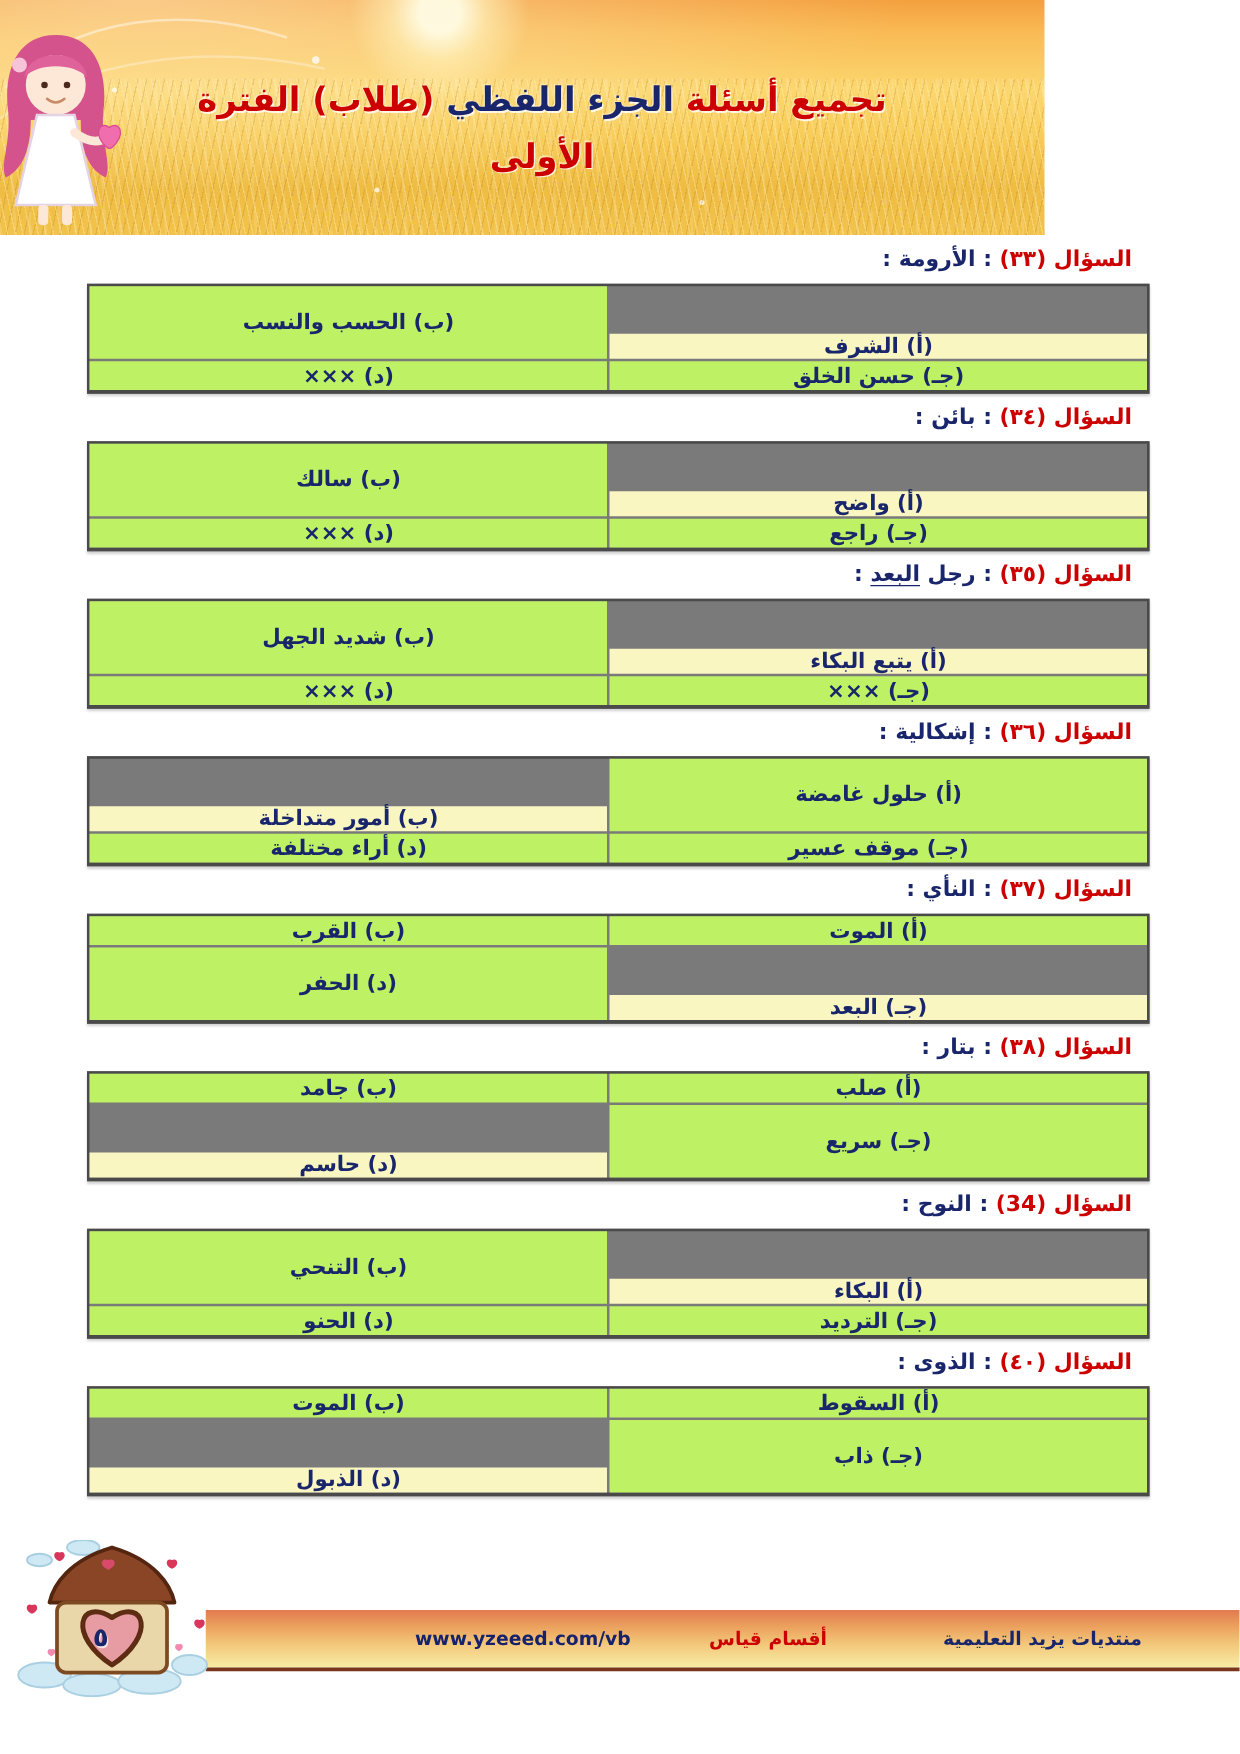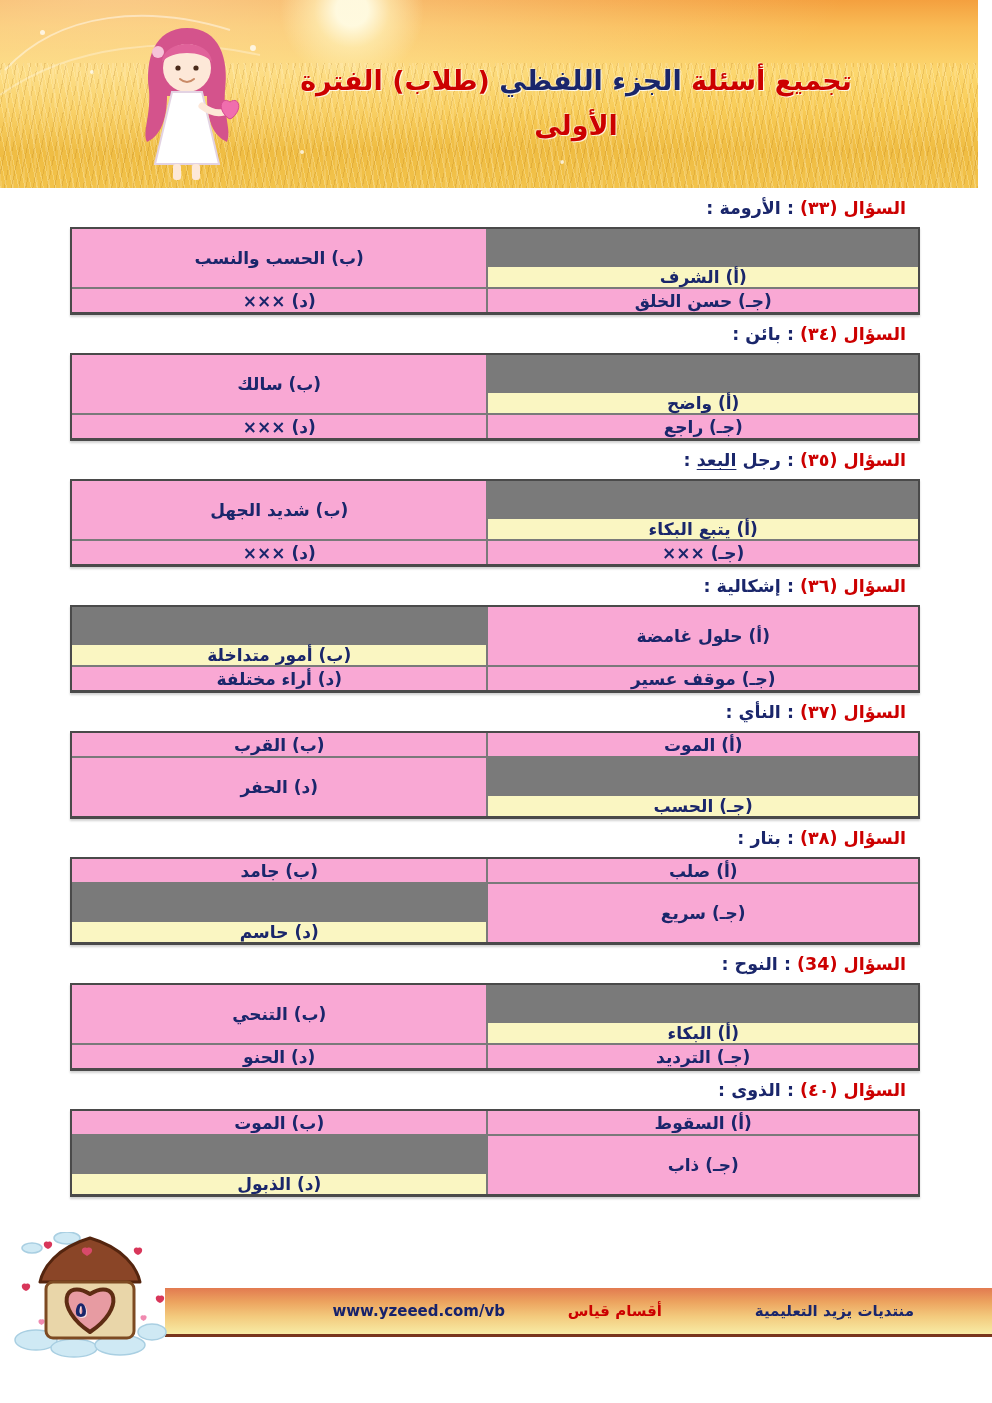--- a/index.html
+++ b/index.html
@@ -5,21 +5,21 @@
   * { margin:0; padding:0; box-sizing:border-box; }
   html,body { background:#ffffff; }
   body { font-family:"DejaVu Sans", sans-serif; }
   .page {
     position:relative; width:992px; height:1403px; margin:0 auto;
     background:#ffffff; overflow:hidden; direction:rtl;
   }
 
   
   .header {
-    position:absolute; top:0; left:0; width:978px; height:188px;
+    position:absolute; top:0; left:0; width:836px; height:188px;
     background:
       radial-gradient(circle at 352px 10px, rgba(255,252,228,.95) 0 16px, rgba(255,243,190,.6) 38px, rgba(255,220,130,0) 72px),
       radial-gradient(ellipse at 110px -10px, rgba(255,240,200,.55), rgba(255,220,140,0) 60%),
       linear-gradient(180deg, #f4a03f 0%, #f9bb55 14%, #fcd76f 38%, #f8cc58 58%, #efbc42 80%, #f2c34c 100%);
   }
   .wheat {
     position:absolute; bottom:0; left:0; width:100%; height:125px; opacity:.55;
     background:
       repeating-linear-gradient(78deg,  rgba(255,246,200,.55) 0 1px, transparent 1px 6px),
       repeating-linear-gradient(-78deg, rgba(168,108,18,.35) 0 1px, transparent 1px 7px),
@@ -45,21 +45,21 @@
   }
   .qword.underline { text-decoration:underline; text-underline-offset:3px; }
   .qtable {
     height:88px; background:#7a7a7a;
     border:2px solid #4a4a4a; border-bottom-width:3px;
     display:grid; grid-template-columns:50.9fr 49.1fr; grid-template-rows:1fr 1fr; gap:2px;
     box-shadow:0 2px 2px rgba(0,0,0,.18);
   }
   .cell {
     display:flex; align-items:center; justify-content:center;
-    font-size:17px; font-weight:bold; color:#1a266b; background:#f9a8d4;
+    font-size:17px; font-weight:bold; color:#1a266b; background:#bef264;
   }
   .cell.hl { background:#faf6c2;margin-top:38px; }
 
   
   .footer-bar {
     position:absolute; top:1288px; left:165px; right:0; height:49px;
     background:linear-gradient(180deg, #e27a50 0%, #eca35f 30%, #f3ca7d 62%, #f8eca6 100%);
     border-bottom:3px solid #79361d;
   }
   .footer-item { position:absolute; top:0; height:46px; line-height:46px; font-weight:bold; font-size:15px; white-space:nowrap; }
@@ -150,21 +150,21 @@
         <div class="cell">(جـ) موقف عسير</div>
         <div class="cell">(د) أراء مختلفة</div>
       </div>
     </div>
 
     <div class="qblock">
       <div class="qtitle"><span class="red">السؤال (٣٧)</span><span class="navy"> : </span><span class="navy"></span><span class="navy qword">النأي</span><span class="navy"> :</span></div>
       <div class="qtable">
         <div class="cell">(أ) الموت</div>
         <div class="cell">(ب) القرب</div>
-        <div class="cell hl">(جـ) الحسب</div>
+        <div class="cell hl">(جـ) البعد</div>
         <div class="cell">(د) الحفر</div>
       </div>
     </div>
 
     <div class="qblock">
       <div class="qtitle"><span class="red">السؤال (٣٨)</span><span class="navy"> : </span><span class="navy"></span><span class="navy qword">بتار</span><span class="navy"> :</span></div>
       <div class="qtable">
         <div class="cell">(أ) صلب</div>
         <div class="cell">(ب) جامد</div>
         <div class="cell">(جـ) سريع</div>

